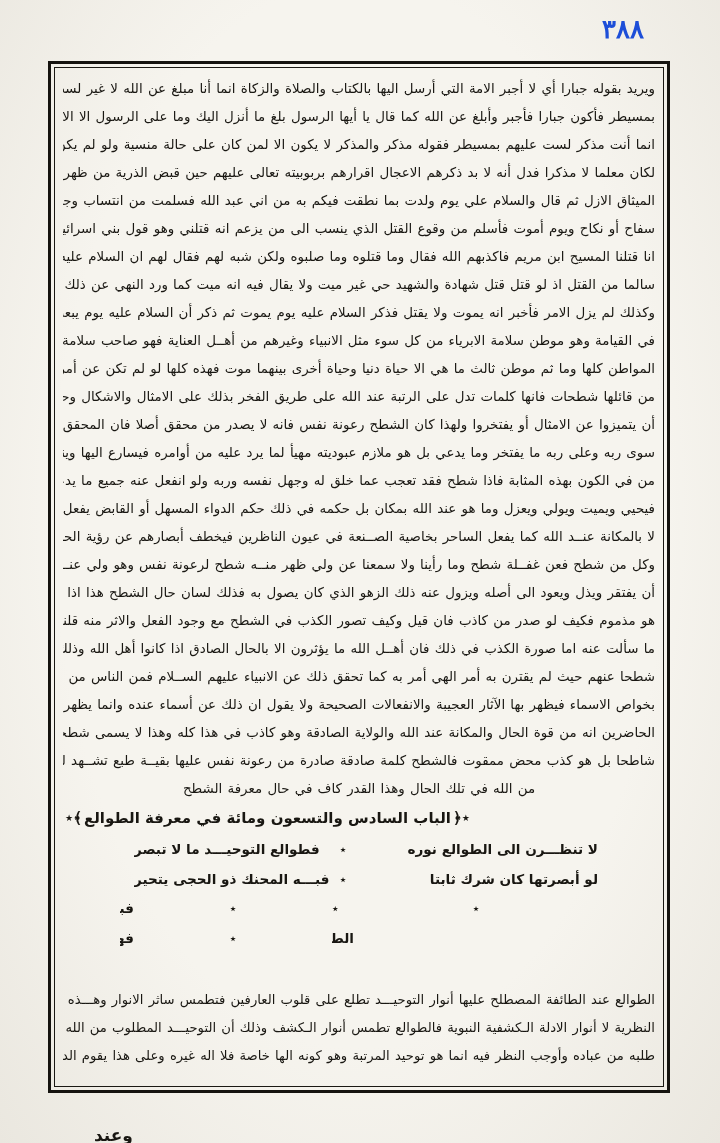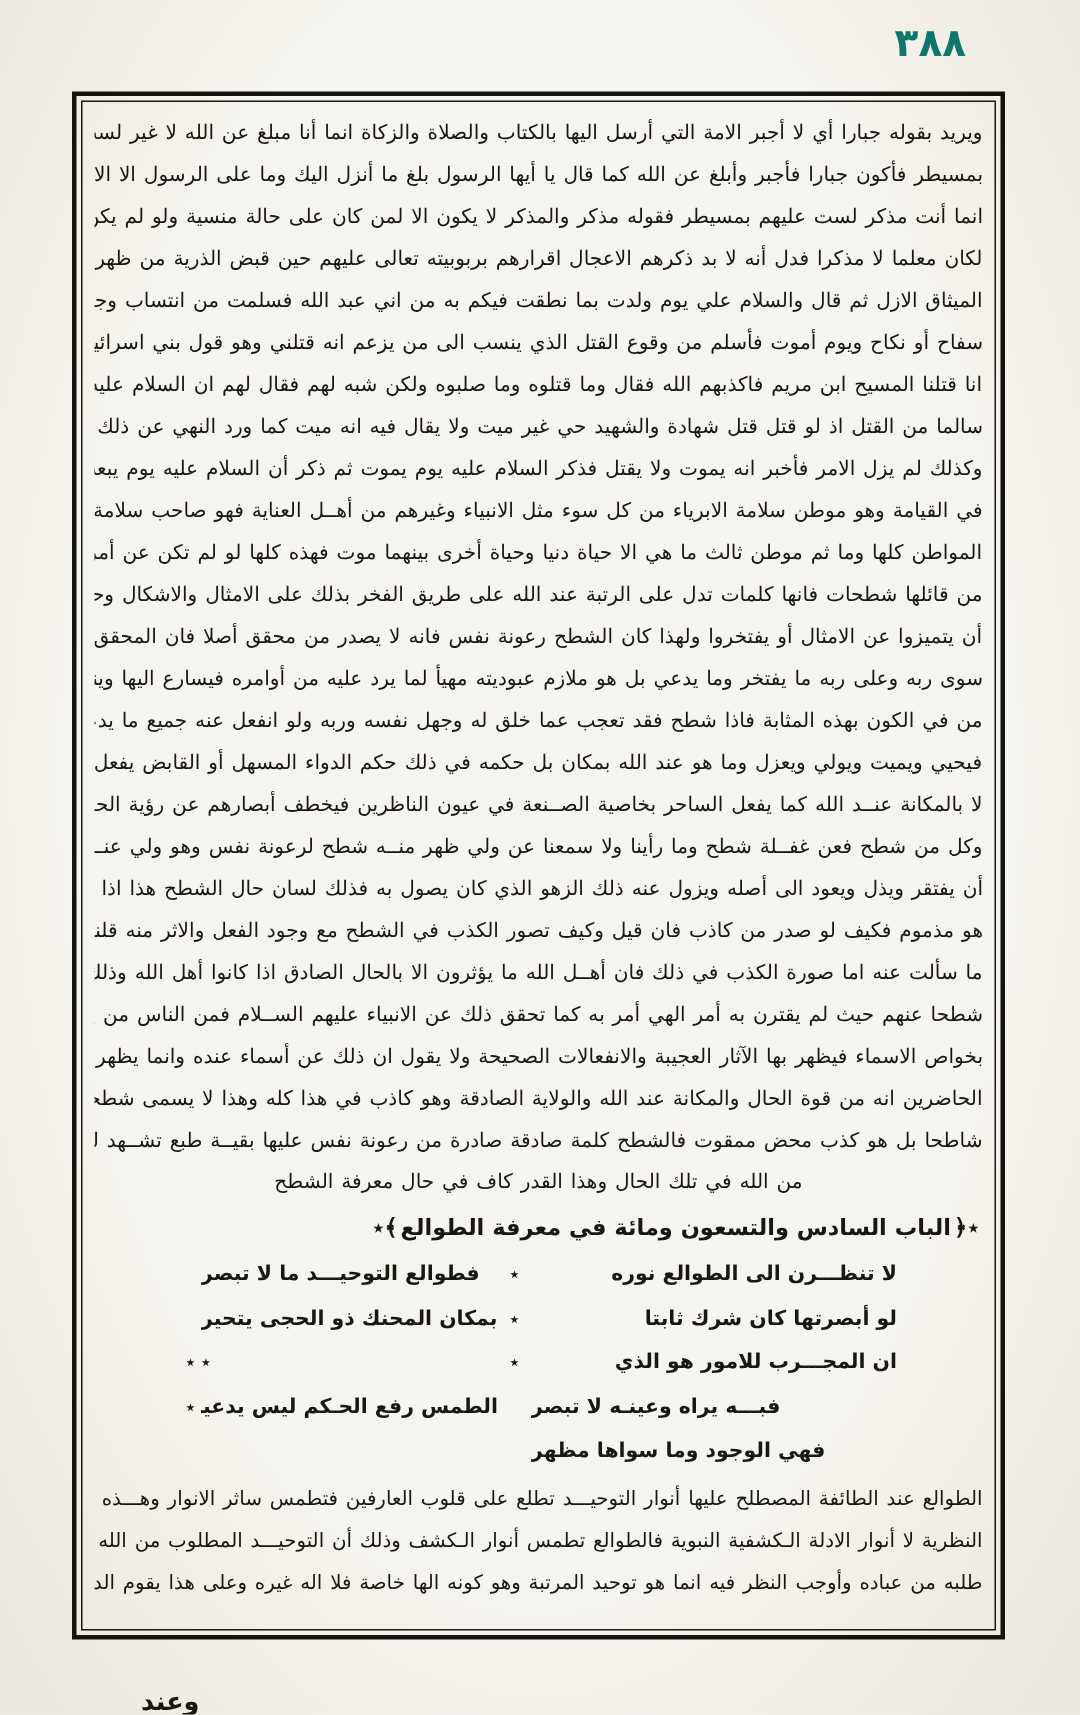--- a/index.html
+++ b/index.html
@@ -6,40 +6,40 @@
   body{
     width:720px;height:1143px;position:relative;overflow:hidden;
     background:#f2f0ea;
     background-image:radial-gradient(ellipse at 50% 45%, #f6f4ee 60%, #eae7df 100%);
     font-family:"DejaVu Sans", sans-serif;
     color:#191712;
     -webkit-font-smoothing:antialiased;
   }
   .page-number{
     position:absolute;top:14px;right:76px;
-    font-size:26px;font-weight:bold;letter-spacing:1px;color:#0f766e;
+    font-size:26px;font-weight:bold;letter-spacing:1px;color:#1d4ed8;font-family:Liberation Serif, serif;
   }
   .frame-outer{
     position:absolute;top:61px;left:48px;width:622px;height:1032px;
     border:3px solid #15130f;box-sizing:border-box;background:transparent;
   }
   .frame-inner{
     position:absolute;top:3px;left:3px;right:3px;bottom:3px;
     border:1.5px solid #1a1813;box-sizing:border-box;
     padding:7px 8px 5px 8px;overflow:hidden;
   }
   .body-text{direction:rtl;}
   .line{
     font-size:13.4px;line-height:28px;height:28px;white-space:nowrap;
     text-align:justify;text-align-last:justify;overflow:hidden;
     word-spacing:1px;
   }
   .line.center{text-align:left;text-align-last:center;white-space:normal;}
   .chapter-heading{
-    height:31px;line-height:31px;text-align:right;
+    height:31px;line-height:31px;text-align:left;
     font-size:15px;font-weight:bold;letter-spacing:0;
   }
   .chapter-heading .orn{font-weight:bold;font-size:15px;padding:0 2px;}
   .poem{
     width:478px;margin:1px auto 3px auto;direction:rtl;
     display:grid;grid-template-columns:244px 22px 198px 14px;
     font-size:13.6px;font-weight:bold;
   }
   .poem .cell{height:29.5px;line-height:29.5px;overflow:hidden;white-space:nowrap;}
   .hem1{padding-left:6px;}
@@ -93,24 +93,23 @@
       </div>
 
       <div class="poem">
         <div class="cell hem1">لا تنظـــرن الى الطوالع نوره</div>
         <div class="cell sep">٭</div>
         <div class="cell hem2">فطوالع التوحيـــد ما لا تبصر</div>
         <div class="cell trail"></div>
 
         <div class="cell hem1">لو أبصرتها كان شرك ثابتا</div>
         <div class="cell sep">٭</div>
-        <div class="cell hem2">بمكان المحنك ذو الحجى يتحير</div>
+        <div class="cell hem2">فبـــه المحنك ذو الحجى يتحير</div>
         <div class="cell trail"></div>
 
-        <div class="cell hem1">ان المجـــرب للامور هو الذي</div>
         <div class="cell sep">٭</div>
         <div class="cell trail">٭</div>
 
         <div class="cell sep">٭</div>
         <div class="cell hem2">فبـــه يراه وعينـه لا تبصر</div>
         <div class="cell trail"></div>
 
         <div class="cell hem1">الطمس رفع الحـكم ليس يدعيه</div>
         <div class="cell sep">٭</div>
         <div class="cell hem2">فهي الوجود وما سواها مظهر</div>

